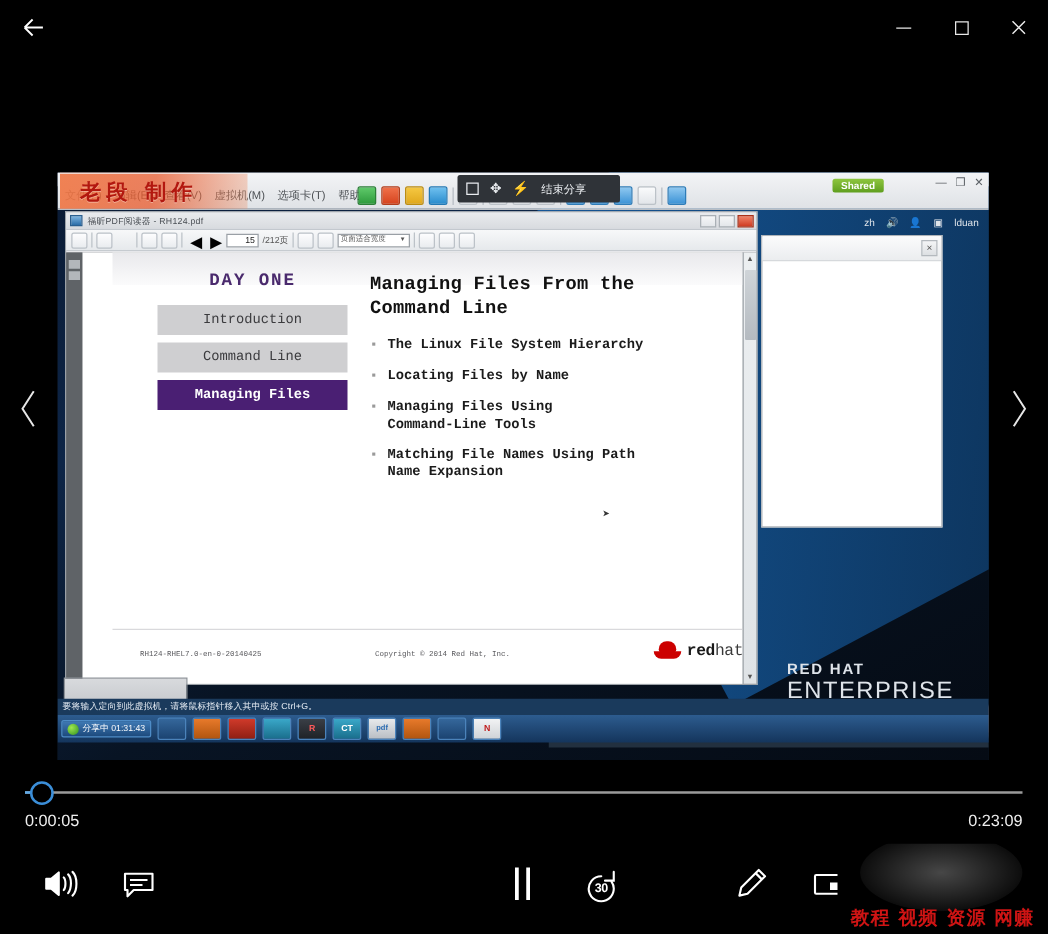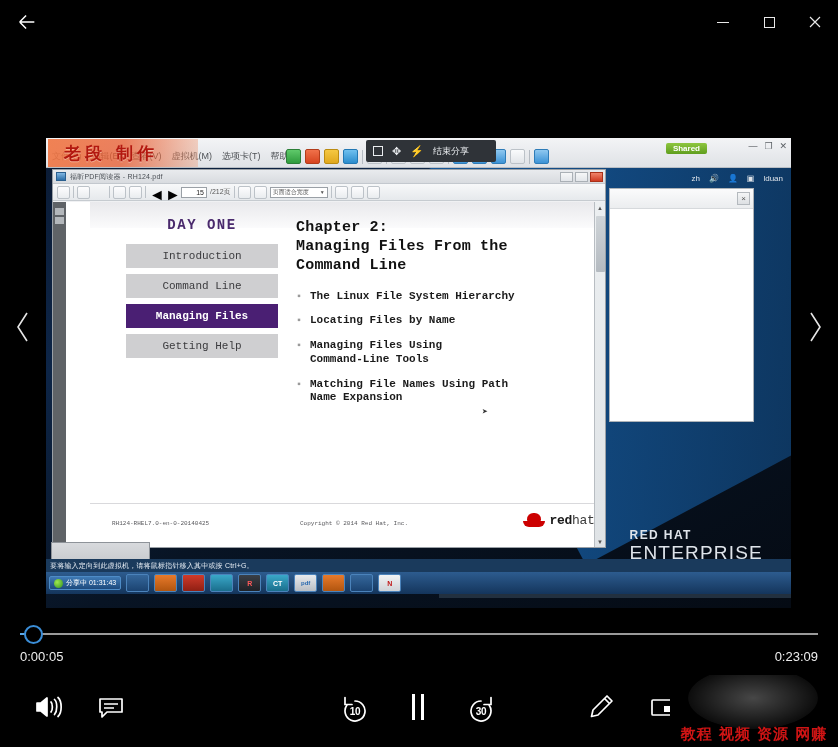--- a/index.html
+++ b/index.html
@@ -406,28 +406,24 @@
                 <div class="navlist">
                   <div class="navitem">
                     <span>Introduction</span>
                   </div>
                   <div class="navitem">
                     <span>Command Line</span>
                   </div>
                   <div class="navitem active">
                     <span>Managing Files</span>
                   </div>
-                  <div class="navitem">
-                    <span>Getting Help</span>
-                  </div>
                 </div>
 
                 <div class="slide-right">
                   <div class="slide-h1">
-                    <div>Chapter 2:</div>
                     <div>Managing Files From the</div>
                     <div>Command Line</div>
                   </div>
                   <div class="bullets">
                     <div class="bullet">
                       <span class="dot">▪</span>
                       <span style="white-space:pre-line">The Linux File System Hierarchy</span>
                     </div>
                     <div class="bullet">
                       <span class="dot">▪</span>
@@ -531,27 +527,20 @@
           <path d="M21.5 7.5c3 2.8 3 11.2 0 15"></path>
           <path d="M25 5.5c4.2 3.8 4.2 15.2 0 19"></path>
         </svg>
       </div>
       <div class="cbtn" style="left:85px">
         <svg viewBox="0 0 30 30" fill="none" stroke="currentColor" stroke-width="1.7" stroke-linejoin="round">
           <path d="M4 7h22v13H11l-5 5v-5H4z"></path>
           <path d="M8 12h14M8 16h10"></path>
         </svg>
       </div>
-      <div class="cbtn" style="left:329px">
-        <svg viewBox="0 0 30 30" fill="none" stroke="currentColor" stroke-width="1.7" stroke-linecap="round">
-          <path d="M15 9a10 10 0 1 1-8.2 4.3"></path>
-          <path d="M5 5.5v7h7"></path>
-        </svg>
-        <span class="skip-num">10</span>
-      </div>
       <div class="cbtn" style="left:392px">
         <span class="pause-bars">
             <i></i>
             <i></i>
           </span>
       </div>
       <div class="cbtn" style="left:455px">
         <svg viewBox="0 0 30 30" fill="none" stroke="currentColor" stroke-width="1.7" stroke-linecap="round">
           <path d="M15 9a10 10 0 1 0 8.2 4.3"></path>
           <path d="M25 5.5v7h-7"></path>

